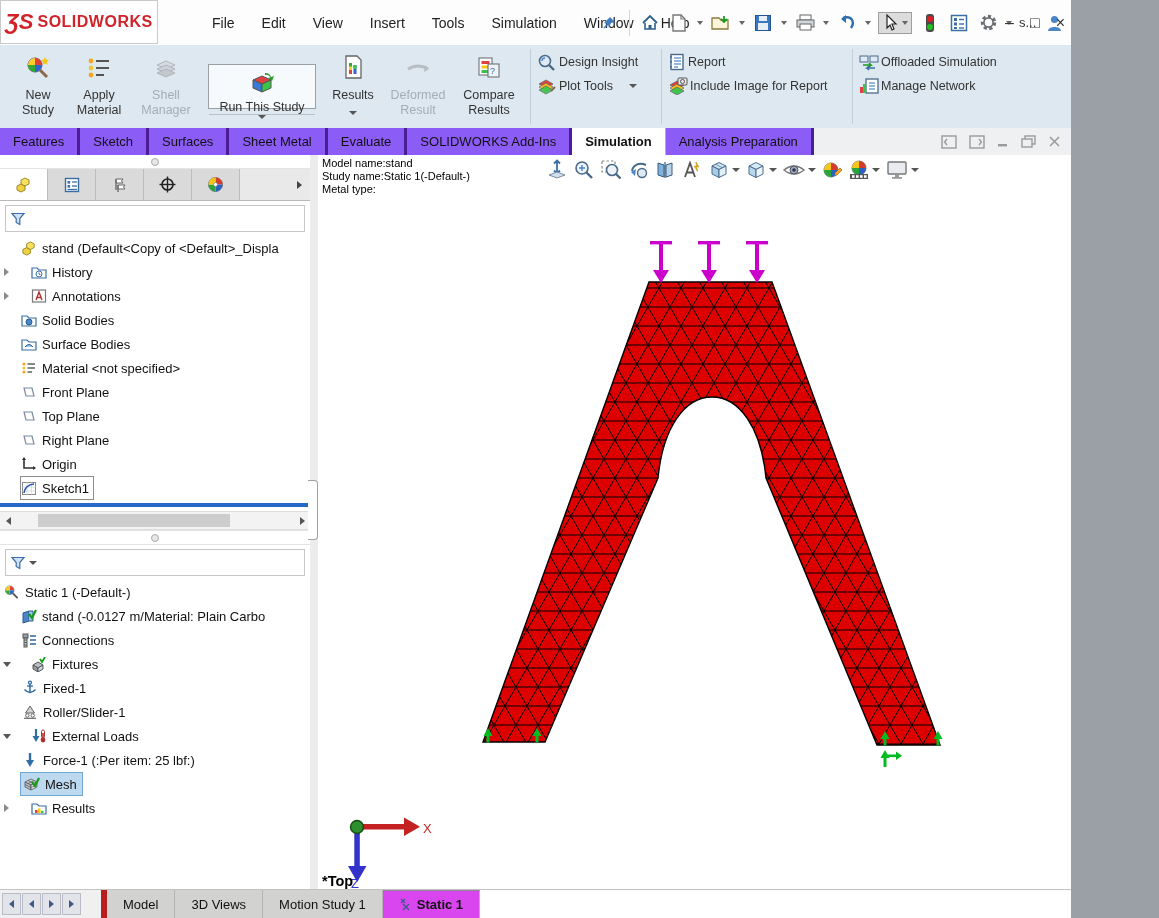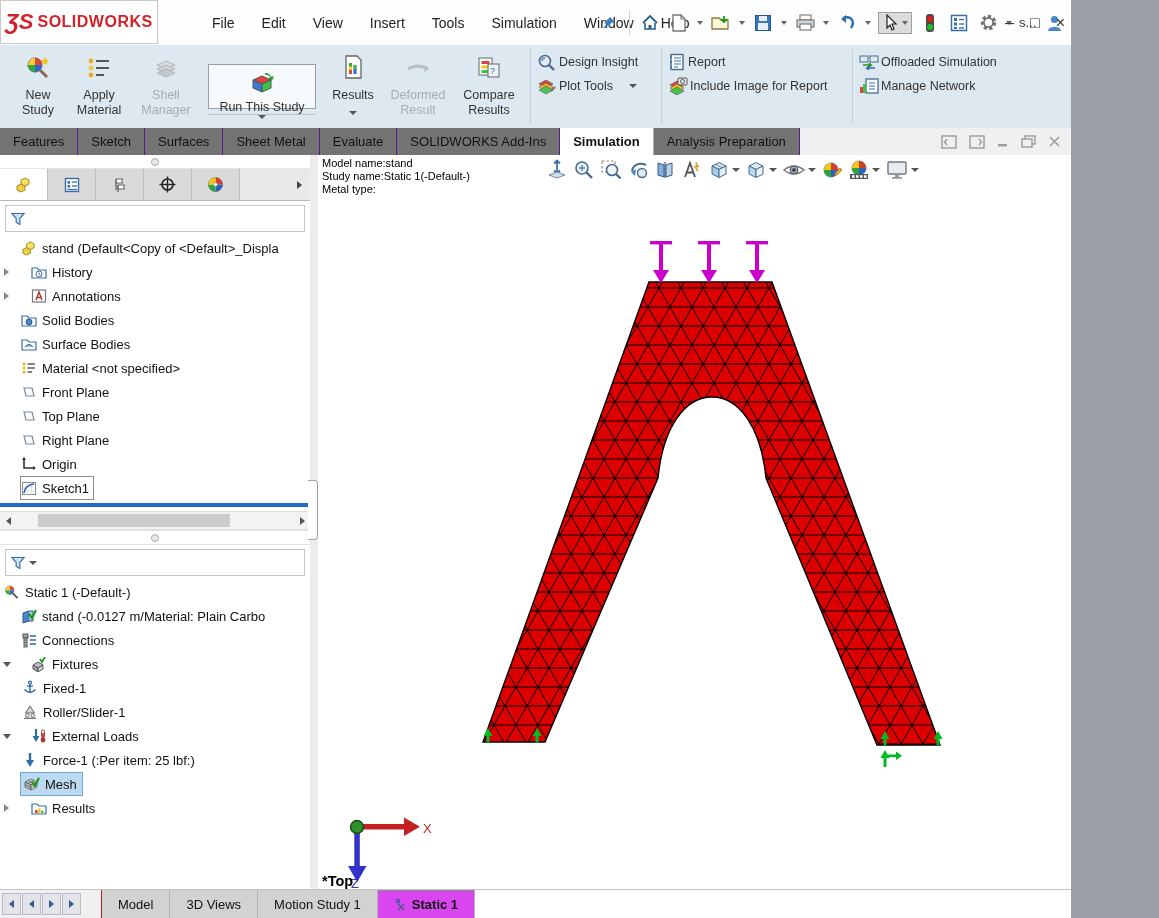--- a/index.html
+++ b/index.html
@@ -30,21 +30,21 @@
   .rbtn.disabled{color:#a4adb4;}
   .runbox{border:1px solid #9aa0a5;background:#f7fafc;margin:19px 8px;width:106px;display:flex;flex-direction:column;}
   .runbox .top{flex:1;display:flex;flex-direction:column;align-items:center;padding-top:6px;font-size:12.5px;color:#333;}
   .runbox .dd{border-top:1px solid #b9bfc4;height:15px;display:flex;align-items:center;justify-content:center;}
   .ddcaret{width:0;height:0;border-top:4px solid #555;border-left:4px solid transparent;border-right:4px solid transparent;}
   .rsep{width:1px;background:#c2cfd8;margin:4px 6px;}
   .rcol{display:flex;flex-direction:column;justify-content:flex-start;padding-top:8px;gap:6px;}
   .rlink{display:flex;align-items:center;gap:2px;font-size:12.5px;color:#333;}
   
   .cmdrow{position:absolute;top:128px;left:0;right:0;height:27px;background:#eef0f1;border-bottom:1px solid #aab3ba;display:flex;}
-  .ctab{height:27px;line-height:27px;padding:0 13px;background:#737373;border-right:1px solid #4c1d95;font-size:13px;color:#111;}
+  .ctab{height:27px;line-height:27px;padding:0 13px;background:#8b5cf6;border-right:3px solid #4c1d95;font-size:13px;color:#111;}
   .ctab.active{background:#fff;font-weight:bold;border-right:1px solid #b3b3b1;}
   .cmdctl{position:absolute;right:10px;top:0;height:27px;display:flex;align-items:center;gap:12px;color:#9a9a9a;font-size:13px;}
   
   .leftpanel{position:absolute;left:0;top:155px;width:310px;height:735px;background:#fff;border-right:1px solid #a6adb3;}
   .griprow{height:13px;display:flex;align-items:center;justify-content:center;border-bottom:1px solid #e4e4e4;}
   .gripdot{width:6px;height:6px;border-radius:50%;background:#e8e8e8;border:1px solid #a9a9a9;}
   .treetabs{height:31px;display:flex;border-bottom:1px solid #b9b9b9;background:#e9e9e9;align-items:stretch;}
   .ttab{width:47px;display:flex;align-items:center;justify-content:center;background:#dadada;border-right:1px solid #bdbdbd;}
   .ttab.active{background:#fff;}
   .ttab-more{flex:1;display:flex;align-items:center;justify-content:flex-end;padding-right:8px;}
@@ -70,21 +70,21 @@
   .overlay{position:absolute;left:4px;top:2px;font-size:11px;line-height:13px;color:#000;}
   .hud{position:absolute;left:228px;top:4px;display:flex;align-items:center;gap:5px;}
   .hudbtn{display:flex;align-items:center;gap:2px;}
   .taskpane{position:absolute;left:1130px;top:155px;width:29px;height:735px;background:#d8d8d8;border-left:1px solid #a6adb3;}
   .tpbtn{width:26px;height:27px;margin:2px 0 2px 1px;background:#fafafa;border:1px solid #b8b8b8;display:flex;align-items:center;justify-content:center;}
   
   .bottombar{position:absolute;left:0;bottom:0;right:0;height:28px;background:#f0f0f0;border-top:1px solid #c3c3c3;display:flex;align-items:stretch;}
   .navbtns{display:flex;align-items:center;padding:0 2px;gap:1px;}
   .nbtn{width:17px;height:20px;background:#e2e4ea;border:1px solid #b9bcc6;display:flex;align-items:center;justify-content:center;}
   .btab{display:flex;align-items:center;padding:0 16px;background:#d2d2d0;border-right:1px solid #b3b3b1;font-size:13px;color:#111;}
-  .btab.first{border-left:1px solid #b91c1c;margin-left:18px;}
+  .btab.first{border-left:6px solid #b91c1c;margin-left:18px;}
   .btab.active{background:#d946ef;font-weight:bold;border-top:1px solid #8a8a8a;gap:5px;}
   .bfill{flex:1;background:#fff;}
   .small-ic{flex:none;}
 </style>
 </head>
 <body>
 
 <div id="app">
 
   <div class="menubar">

